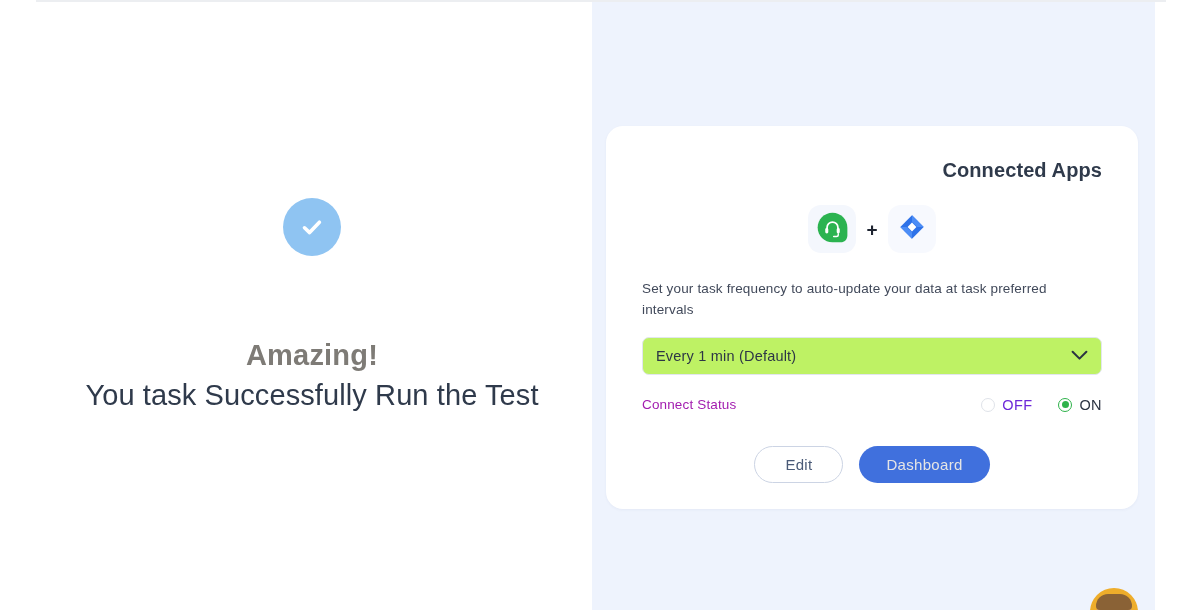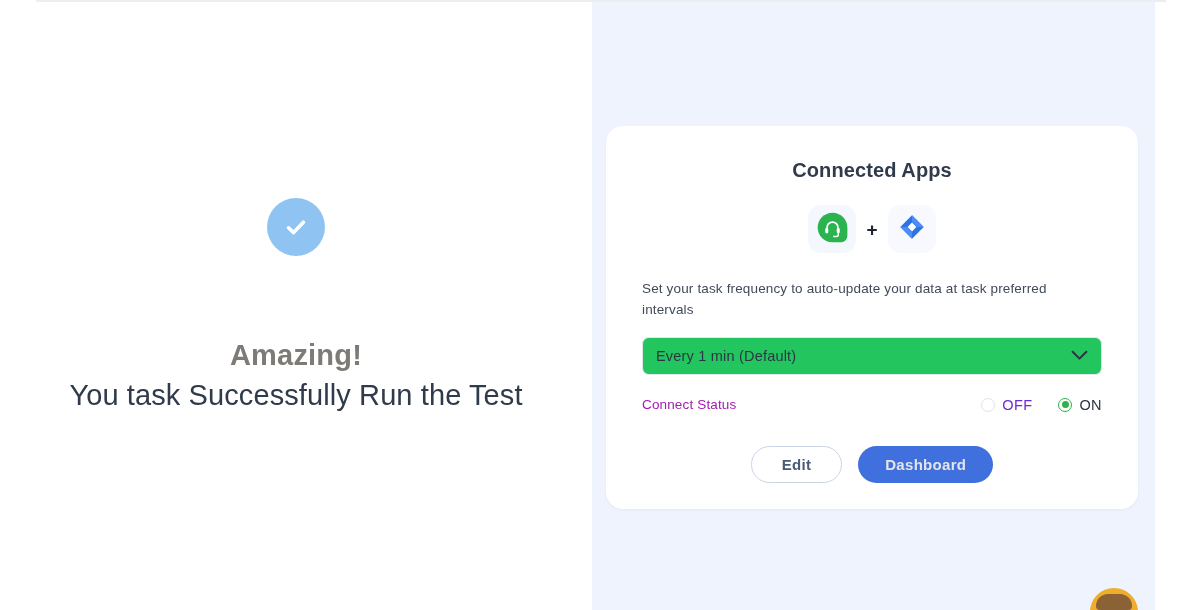--- a/index.html
+++ b/index.html
@@ -29,21 +29,21 @@
     left: 36px;
     width: 1130px;
     height: 2px;
     background: #eceef1;
   }
 
   
   .left-panel {
     position: absolute;
     top: 2px;
-    left: 0;
+    left: 16px;
     width: 592px;
     height: 608px;
     background: #ffffff;
     display: flex;
     flex-direction: column;
     align-items: center;
     justify-content: center;
   }
   .success-badge {
     width: 58px;
@@ -95,21 +95,21 @@
     width: 532px;
     height: 383px;
     background: #ffffff;
     border-radius: 17px;
     box-shadow: 0 1px 3px rgba(40, 60, 110, 0.05);
     box-sizing: border-box;
     padding: 24px 36px 0 36px;
   }
   .card-title {
     margin: 9px 0 0 0;
-    text-align: center;
+    text-align: right;
     font-size: 20px;
     font-weight: bold;
     color: #2f3a4b;
     letter-spacing: 0.1px;
   }
 
   
   .app-pair {
     margin-top: 23px;
     display: flex;
@@ -144,21 +144,21 @@
     letter-spacing: 0.15px;
   }
 
   
   .select-row {
     margin-top: 16px;
     position: relative;
     height: 38px;
     border: 1px solid #e2e6ee;
     border-radius: 7px;
-    background: #22c55e;
+    background: #bef264;
     display: flex;
     align-items: center;
     padding: 0 13px;
     box-sizing: border-box;
     cursor: pointer;
   }
   .select-value {
     font-size: 14.5px;
     color: #2d3646;
     letter-spacing: 0.2px;
@@ -228,21 +228,21 @@
     gap: 16px;
   }
   .btn {
     border: 0;
     outline: 0;
     font-family: inherit;
     cursor: pointer;
     border-radius: 22px;
     height: 37px;
     font-size: 15px;
-    font-weight: bold;
+    font-weight: normal;
     letter-spacing: 0.3px;
     padding: 0 30px;
     display: inline-flex;
     align-items: center;
     justify-content: center;
   }
   .btn-secondary {
     background: #ffffff;
     border: 1px solid #ccd4e4;
     color: #4a5a77;

